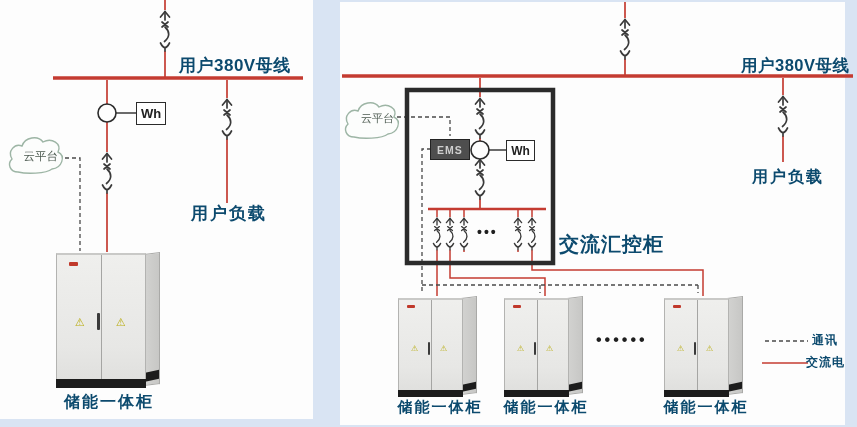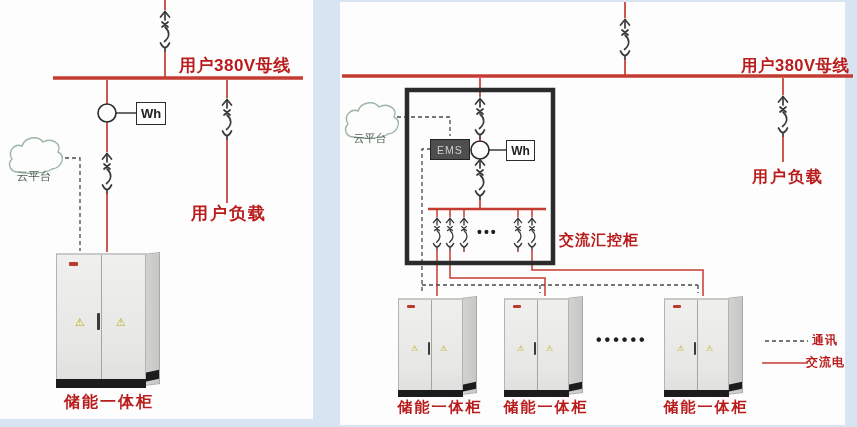--- a/index.html
+++ b/index.html
@@ -6,36 +6,36 @@
   body{
     width:857px;height:427px;position:relative;overflow:hidden;
     background:#d9e4f3;
     font-family:"Liberation Sans","DejaVu Sans",sans-serif;
     color:#2e2e2e;
   }
   .panel{position:absolute;background:#fdfdfd;}
   #panel-left{left:0;top:0;width:313px;height:419px;}
   #panel-right{left:340px;top:2px;width:505px;height:423px;}
   #lines{position:absolute;left:0;top:0;z-index:1;pointer-events:none;}
-  .lbl{position:absolute;z-index:3;white-space:nowrap;color:#b91c1c;}
+  .lbl{position:absolute;z-index:3;white-space:nowrap;color:#0c4a6e;}
   .lbl-busbar{font-size:17px;font-weight:600;letter-spacing:.5px;}
   .lbl-load{font-size:17px;font-weight:600;letter-spacing:2px;}
   .lbl-cab{font-size:15px;font-weight:600;letter-spacing:2px;text-align:center;}
-  .lbl-cloud{font-size:11.5px;color:#4c5a50;text-align:center;margin-top:20px;}
+  .lbl-cloud{font-size:11.5px;color:#4c5a50;text-align:right;}
   .lbl-legend{font-size:12px;font-weight:600;letter-spacing:1px;}
   .dots{font-weight:bold;color:#1f1f1f;}
   .meterbox{
     position:absolute;z-index:3;background:#fff;border:1.6px solid #2b2b2b;
     display:flex;align-items:center;justify-content:center;
     font-size:13px;font-weight:600;color:#222;
   }
   .emsbox{
     position:absolute;z-index:3;background:#4e4e4e;border:1.5px solid #222;
     display:flex;align-items:center;justify-content:center;
-    font-size:10.5px;font-weight:400;letter-spacing:1px;color:#cfcfcf;
+    font-size:10.5px;font-weight:700;letter-spacing:1px;color:#cfcfcf;
   }
   
   .cabinet{position:absolute;z-index:2;}
   .cab-side{
     position:absolute;background:linear-gradient(90deg,#d3d3d1,#c7c7c5);
     border:1px solid #a9a9a7;border-left:none;
     transform:skewY(-7deg);transform-origin:left center;
   }
   .cab-side-base{
     position:absolute;background:#1c1c1c;
@@ -134,21 +134,21 @@
 <div class="lbl lbl-load" style="left:191px;top:202px;">用户负载</div>
 <div class="lbl lbl-cloud" style="left:10px;top:149px;width:48px;">云平台</div>
 <div class="meterbox" style="left:136px;top:102px;width:28px;height:21px;">Wh</div>
 <div class="lbl lbl-cab" style="left:53px;top:392px;width:112px;font-size:16px;">储能一体柜</div>
 
 <div class="lbl lbl-busbar" style="left:741px;top:55px;font-size:16.5px;">用户380V母线</div>
 <div class="lbl lbl-load" style="left:752px;top:167px;font-size:16px;">用户负载</div>
 <div class="lbl lbl-cloud" style="left:346px;top:111px;width:48px;font-size:11px;">云平台</div>
 <div class="emsbox" style="left:430px;top:139px;width:38px;height:19px;">EMS</div>
 <div class="meterbox" style="left:506px;top:140px;width:27px;height:19px;font-size:12px;">Wh</div>
-<div class="lbl" style="left:559px;top:231px;font-size:15px;font-weight:600;letter-spacing:1px;">交流汇控柜</div>
+<div class="lbl" style="left:559px;top:231px;font-size:20px;font-weight:600;letter-spacing:1px;">交流汇控柜</div>
 <div class="lbl dots" style="left:477px;top:224px;font-size:14px;letter-spacing:2px;">•••</div>
 <div class="lbl dots" style="left:596px;top:331px;font-size:16px;letter-spacing:3px;">••••••</div>
 
 <div class="lbl lbl-legend" style="left:812px;top:332px;">通讯</div>
 <div class="lbl lbl-legend" style="left:806px;top:354px;">交流电</div>
 
 <div class="cabinet" style="left:56px;top:251px;width:104px;height:140px;">
   <div class="cab-side" style="left:88px;top:3px;width:15px;height:130px;"></div>
   <div class="cab-side-base" style="left:88px;top:122px;width:15px;height:9px;"></div>
   <div class="cab-front" style="width:88px;height:132px;">

